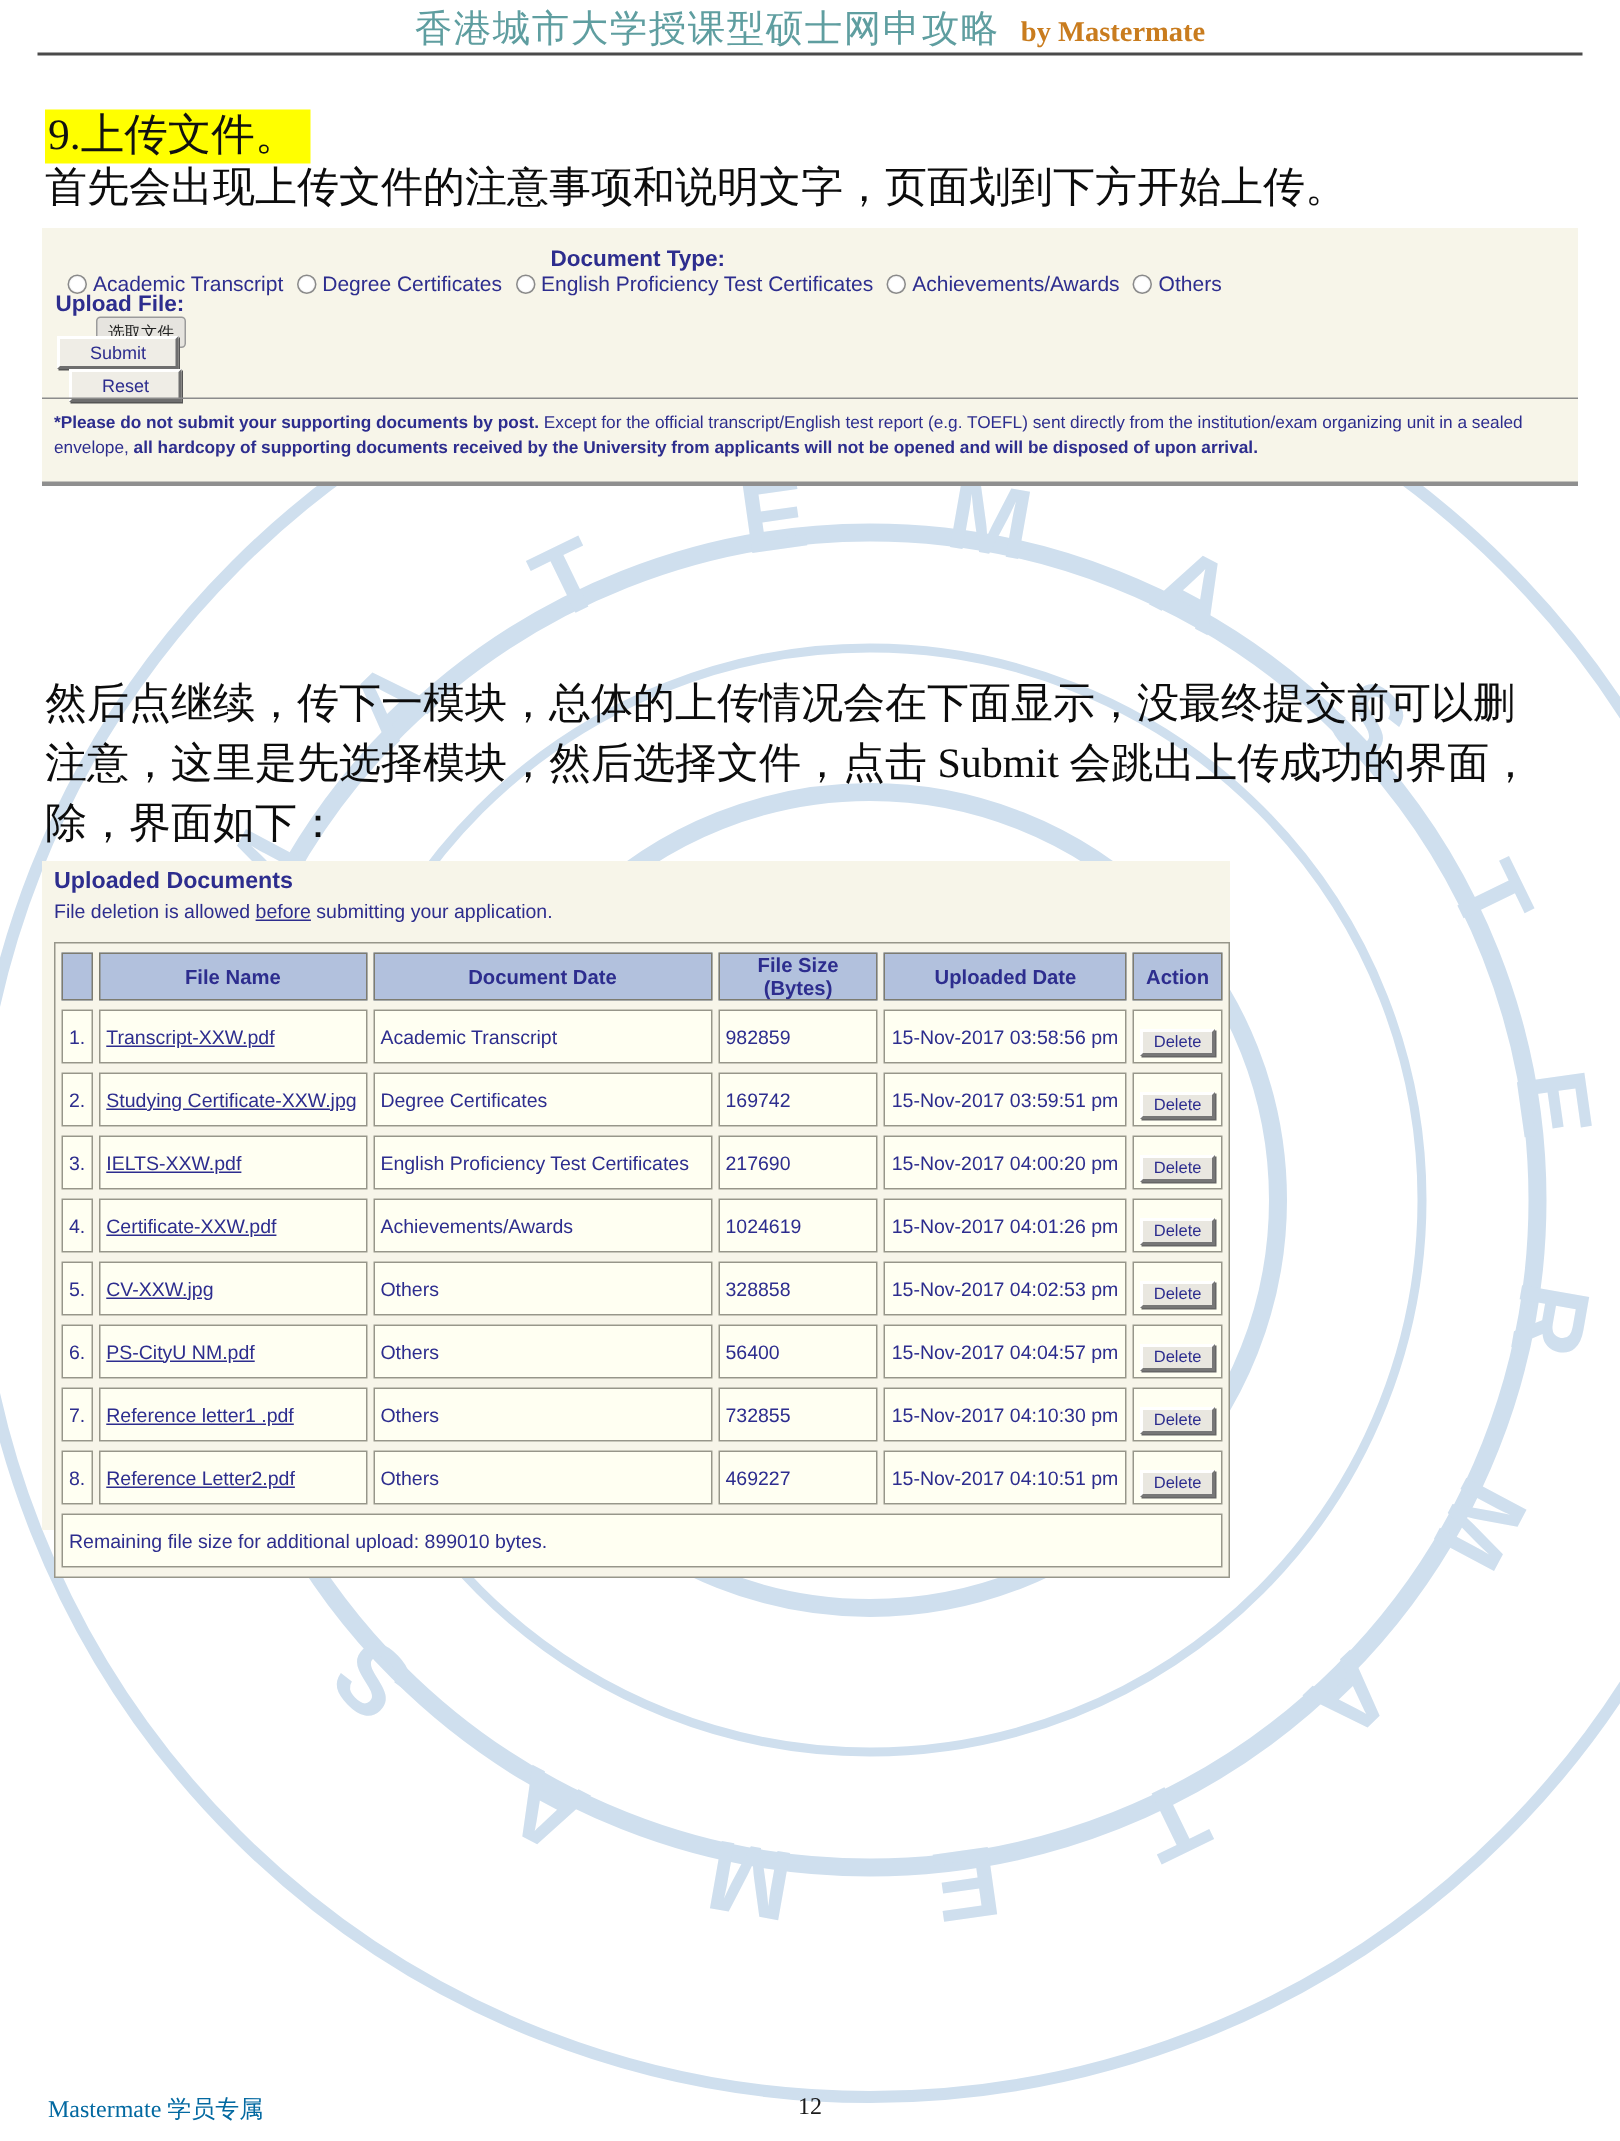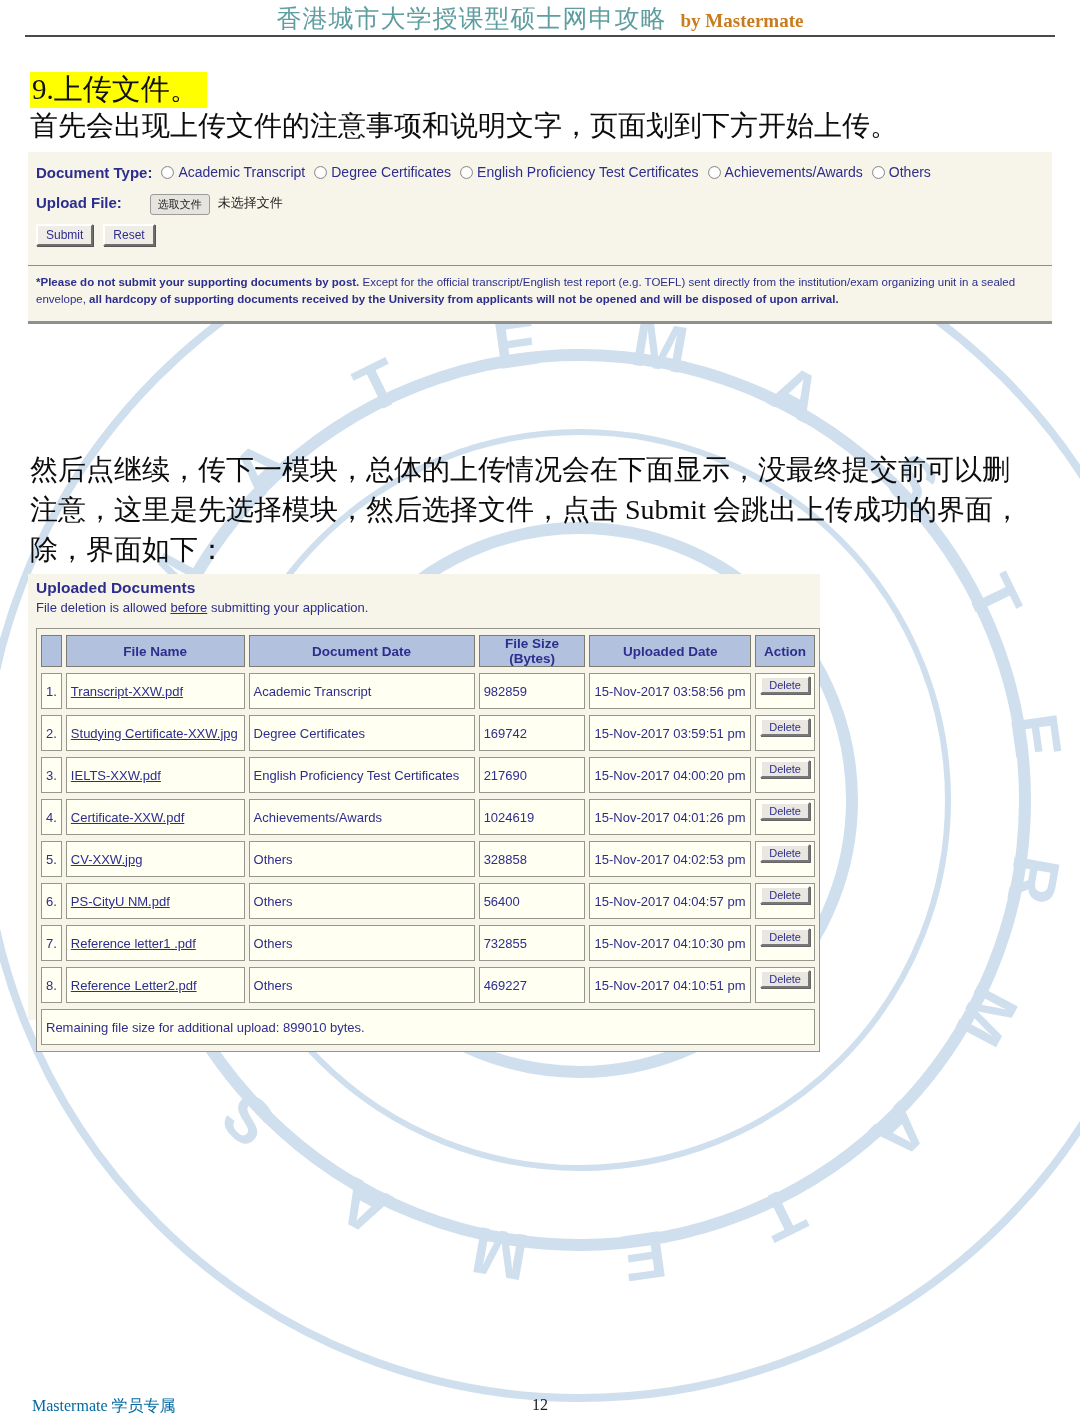--- a/index.html
+++ b/index.html
@@ -25,50 +25,50 @@
 
   
   .sec-heading{position:absolute;left:30px;font-size:29px;}
   .hl{background:var(--hl);padding:1px 8px 3px 2px;}
   .para{position:absolute;left:30px;font-size:28px;line-height:1.42;color:#0c0c0c;}
 
   
   .upload-panel{position:absolute;left:28px;top:152px;width:1024px;height:172px;
       background:var(--cream);border-bottom:3px solid #8f8f8f;
       font-family:"Liberation Sans",sans-serif;color:var(--navy);}
-  .form-row{position:absolute;left:8px;display:flex;}
+  .form-row{position:absolute;left:8px;display:flex;align-items:center;flex-direction:column;}
   .form-label{font-weight:bold;font-size:15px;color:var(--navy);}
   .radio-opt{display:inline-flex;align-items:center;margin-left:9px;font-size:14px;color:var(--navy);}
   .radio{width:13px;height:13px;border:1px solid #8a8a8a;border-radius:50%;
          background:radial-gradient(#ffffff 55%,#d8d8d8);margin-right:4px;flex:0 0 auto;}
   .choose-btn{font-size:11px;padding:2px 7px;background:#e6e4df;border:1px solid #9b9b9b;
          border-radius:3px;color:#222;font-family:"Liberation Sans",sans-serif;}
   .nofile{font-size:13px;color:#1c1c1c;margin-left:8px;}
   .bevel-btn{font-family:"Liberation Sans",sans-serif;font-size:12px;color:var(--navy);
          background:#efede6;border:2px solid;border-color:#ffffff #6e6e6e #6e6e6e #ffffff;
-         padding:2px 8px;box-shadow:1px 1px 0 #555;}
+         padding:2px 20px;box-shadow:1px 1px 0 #555;}
   .form-divider{position:absolute;left:0;top:113px;width:1024px;height:1px;background:#8c8c8c;}
   .post-note{position:absolute;left:8px;top:122px;width:1008px;font-size:11.5px;
          line-height:1.5;color:var(--navy);}
   .post-note b{font-weight:bold;}
 
   
   .uploaded-panel{position:absolute;left:28px;top:574px;width:792px;height:446px;
       background:var(--cream);font-family:"Liberation Sans",sans-serif;color:var(--navy);}
   .uploaded-title{position:absolute;left:8px;top:5px;font-size:15.5px;font-weight:bold;}
   .uploaded-subtitle{position:absolute;left:8px;top:26px;font-size:13px;}
   .uploaded-subtitle .u{text-decoration:underline;}
   .table-wrap{position:absolute;left:8px;top:54px;border:1px solid var(--tborder);
       background:var(--cream);}
   table.docs{border-collapse:separate;border-spacing:4px 6px;}
   table.docs th{background:var(--thead);border:1px solid #7d7c70;color:var(--navy);
       font-size:13.5px;font-weight:bold;text-align:center;height:22px;padding:0 3px;}
   table.docs td{background:var(--ivory);border:1px solid var(--tborder);color:var(--navy);
       font-size:13px;height:36px;padding:2px 4px;vertical-align:middle;}
-  table.docs td.action-cell{vertical-align:top;text-align:center;padding-top:2px;}
+  table.docs td.action-cell{vertical-align:top;text-align:center;padding-top:12px;}
   table.docs a{color:var(--navy);text-decoration:underline;}
   .delete-btn{font-family:"Liberation Sans",sans-serif;font-size:11px;color:var(--navy);
       background:#e9e7e0;border:2px solid;border-color:#ffffff #777 #777 #ffffff;
       padding:1px 7px;box-shadow:1px 1px 0 #666;}
   td.remaining-cell{height:20px;font-size:13px;}
 
   
   .footer-left{position:absolute;left:32px;top:1396px;font-size:16px;color:#0369a1;}
   .footer-page{position:absolute;left:0;top:1396px;width:1080px;text-align:center;
       font-size:16px;color:#1a1a1a;}

